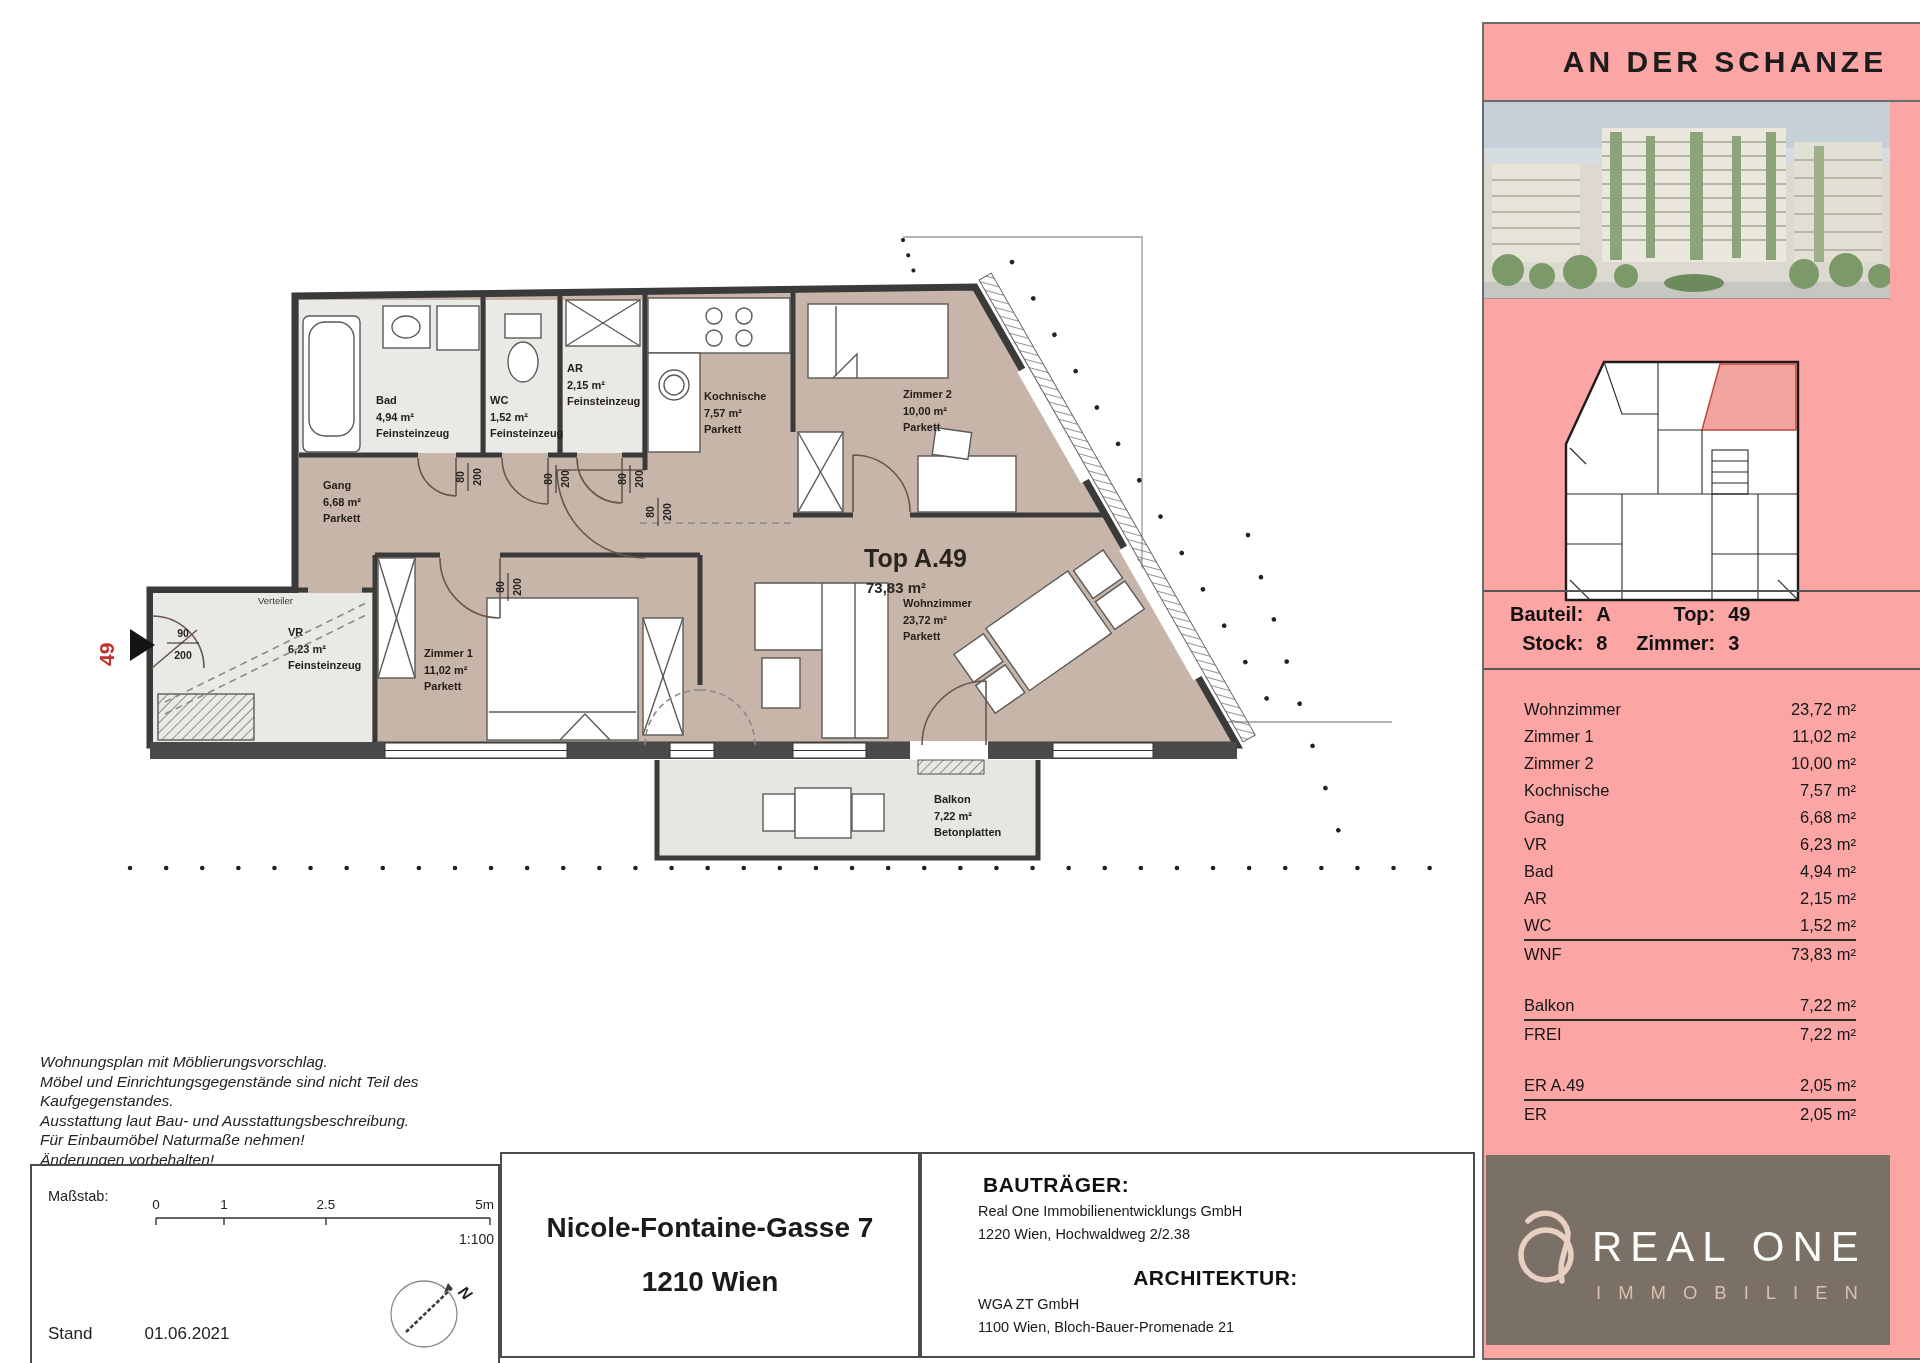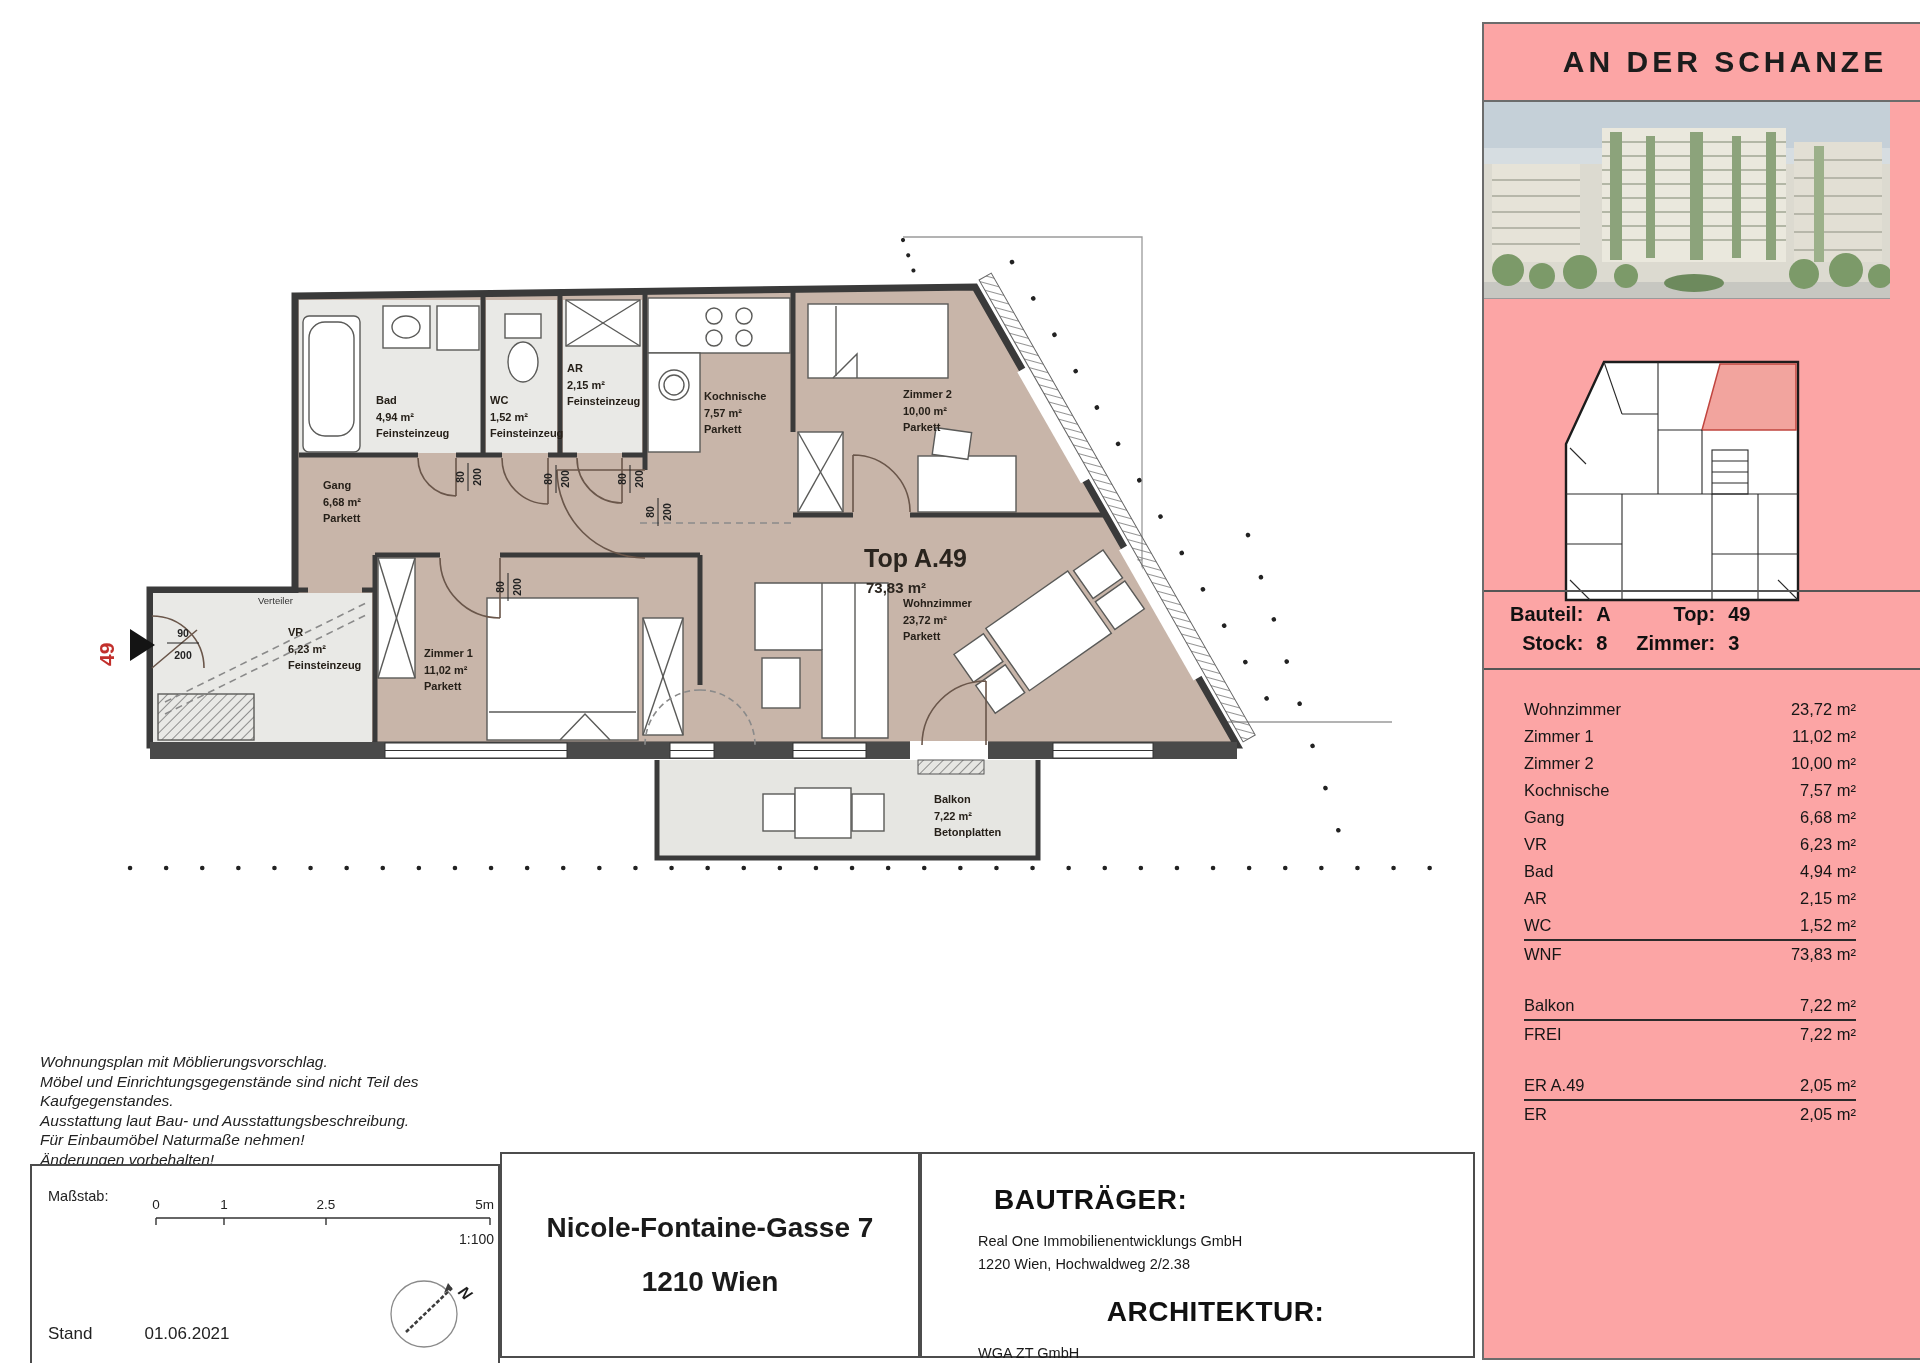--- a/index.html
+++ b/index.html
@@ -15,21 +15,21 @@
   
   .disclaimer{position:absolute;left:40px;top:1016px;font-style:italic;font-size:15.5px;line-height:19.5px;color:#222;margin-top:36px;}
   
   .sc-label{position:absolute;left:16px;top:22px;font-size:14.5px;color:#222;}
   .sc-stand{position:absolute;left:16px;top:158px;font-size:17px;color:#222;}
   .sc-stand .d{margin-left:52px;}
   
   .addr{display:flex;flex-direction:column;align-items:center;justify-content:center;height:100%;gap:22px;font-size:28px;font-weight:bold;color:#1b1b1b;}
   
   .dev{padding:14px 20px 0 56px;}
-  .dev h3{margin:16px;font-size:28px;font-weight:bold;color:#111;letter-spacing:0.5px;}
+  .dev h3{margin:5px;font-size:21px;font-weight:bold;color:#111;letter-spacing:0.5px;}
   .dev p{margin:4px 0 0 0;font-size:14.5px;line-height:19px;color:#191919;}
   .dev .blk2{margin-top:22px;text-align:center;}
   
   .sidebar{position:absolute;left:1482px;top:22px;width:486px;height:1338px;border:2px solid #6c6c6c;box-sizing:border-box;background:#fca5a5;}
   .sb-title{height:78px;border-bottom:2px solid #6c6c6c;display:flex;align-items:center;justify-content:center;font-size:30px;font-weight:bold;letter-spacing:4px;color:#1c1c1c;box-sizing:border-box;}
   .sb-render{position:absolute;left:0;top:78px;width:406px;height:196px;border-bottom:1px solid #9a9a9a;}
   .sb-keyplan{position:absolute;left:78px;top:330px;}
   .sb-unit{position:absolute;left:0;top:566px;width:100%;height:80px;border-top:2px solid #555;border-bottom:2px solid #555;box-sizing:border-box;padding:11px 26px;display:flex;justify-content:flex-start;font-size:20px;font-weight:bold;color:#111;}
   .u-col{display:grid;grid-template-columns:auto 40px;column-gap:13px;row-gap:4px;}
   .u-lab{text-align:right;}
@@ -463,13 +463,23 @@
         <span>ER A.49</span>
         <span>2,05 m²</span>
       </div>
     <div class="t-rule"></div>
     <div class="t-row">
         <span>ER</span>
         <span>2,05 m²</span>
       </div>
   </div>
 
+  <div class="sb-logo">
+    <svg width="404" height="190" viewBox="0 0 404 190">
+      <g fill="none" stroke="#e7cfc2" stroke-width="5.5" stroke-linecap="round">
+        <circle cx="60" cy="100" r="25"></circle>
+        <path d="M 42,66 a 23,23 0 0 1 40,12 c 0,18 -10,24 -6,48"></path>
+      </g>
+      <text x="106" y="106" font-size="42" letter-spacing="8" fill="#fdfdfc">REAL ONE</text>
+      <text x="110" y="144" font-size="18.5" letter-spacing="17" fill="#d9bfb0">IMMOBILIEN</text>
+    </svg>
+  </div>
 </div>
 
 </body></html>

